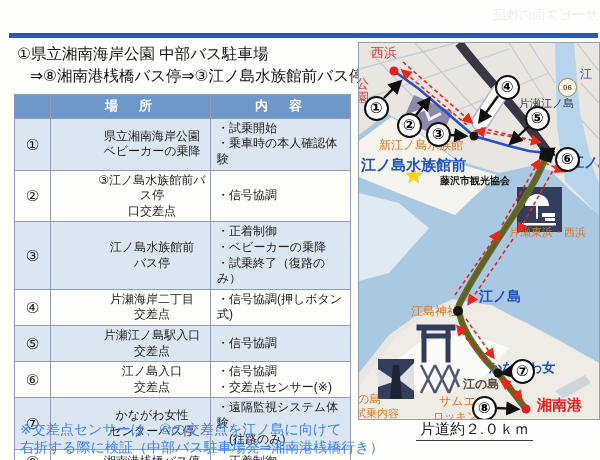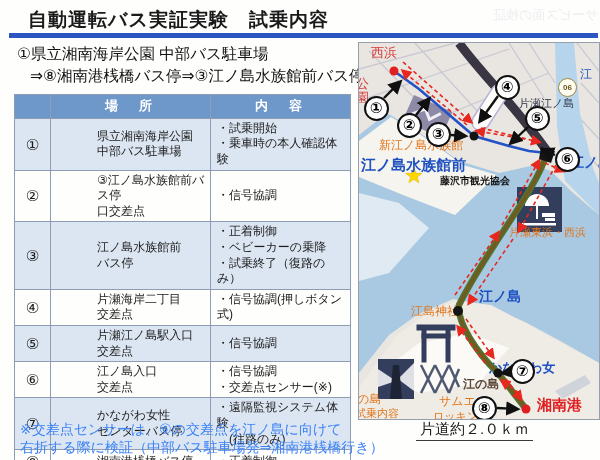--- a/index.html
+++ b/index.html
@@ -12,21 +12,21 @@
   .subtitle{position:absolute;left:17px;top:43px;font-size:15.5px;color:#111;line-height:1.45;white-space:nowrap;}
   .subtitle .l2{padding-left:13px;}
 
   table.trial{position:absolute;left:14px;top:94px;width:336px;border-collapse:collapse;table-layout:fixed;font-size:12px;color:#1c1c1c;}
   table.trial th,table.trial td{border:1px solid #8e9cb4;padding:2px 3px;line-height:1.3;}
   table.trial th{background:#6e97ca;color:#fff;font-size:13px;font-weight:bold;letter-spacing:4px;padding:3px 0;}
   table.trial col.c-no{width:36px;}
   table.trial col.c-place{width:160px;}
   table.trial col.c-content{width:140px;}
   table.trial td.no{text-align:center;font-size:15px;}
-  table.trial td.place{text-align:left;padding-left:46px;}
+  table.trial td.place{text-align:center;padding-left:46px;}
   table.trial td.content{text-align:left;padding-left:6px;}
   table.trial tr.odd td{background:#dce6f2;}
   table.trial tr.even td{background:#fefefd;}
 
   .footnote{position:absolute;left:8px;top:420px;font-size:14px;color:#3b82f6;line-height:1.32;white-space:nowrap;margin-left:12px;}
 
   .map{position:absolute;left:358px;top:42px;width:240px;height:376px;border:1px solid #96a0ac;background:#a9c9e2;overflow:hidden;}
   .map svg{position:absolute;left:0;top:0;}
   .map .lbl{position:absolute;line-height:1.05;white-space:nowrap;z-index:3;}
   .map .lbl.vert{width:1em;white-space:normal;word-break:break-all;}
@@ -36,21 +36,20 @@
     font-size:8px;font-weight:bold;display:flex;align-items:center;justify-content:center;z-index:3;margin-top:13px;}
   .map .star{position:absolute;font-size:22px;color:#ffd700;text-shadow:0 0 1px #a88a00;z-index:3;}
   .routes{z-index:4;pointer-events:none;}
   .dist{position:absolute;left:416px;top:420px;font-size:15px;color:#1a1a1a;border-bottom:1.6px solid #3a3a3a;padding:0 4px 1px 4px;white-space:nowrap;}
 </style>
 </head>
 <body>
 
 <div class="page">
 
-  <div class="title">自動運転バス実証実験　試乗内容</div>
   <div class="rule"></div>
   <div class="bleed">サービス面の検証</div>
 
   <div class="subtitle">
     <div class="l1">①県立湘南海岸公園 中部バス駐車場</div>
     <div class="l2">⇒⑧湘南港桟橋バス停⇒③江ノ島水族館前バス停</div>
   </div>
 
   <table class="trial">
     <colgroup>
@@ -65,21 +64,21 @@
         <th>内　容</th>
       </tr>
     </thead>
     <tbody>
         <tr class="odd">
           <td class="no">
             <div>①</div>
           </td>
           <td class="place">
             <div>県立湘南海岸公園</div>
-            <div>中部バス駐車場</div>
+            <div>ベビーカーの乗降</div>
           </td>
           <td class="content">
             <div>・試乗開始</div>
             <div>・乗車時の本人確認体験</div>
           </td>
         </tr>
         <tr class="even">
           <td class="no">
             <div>②</div>
           </td>

